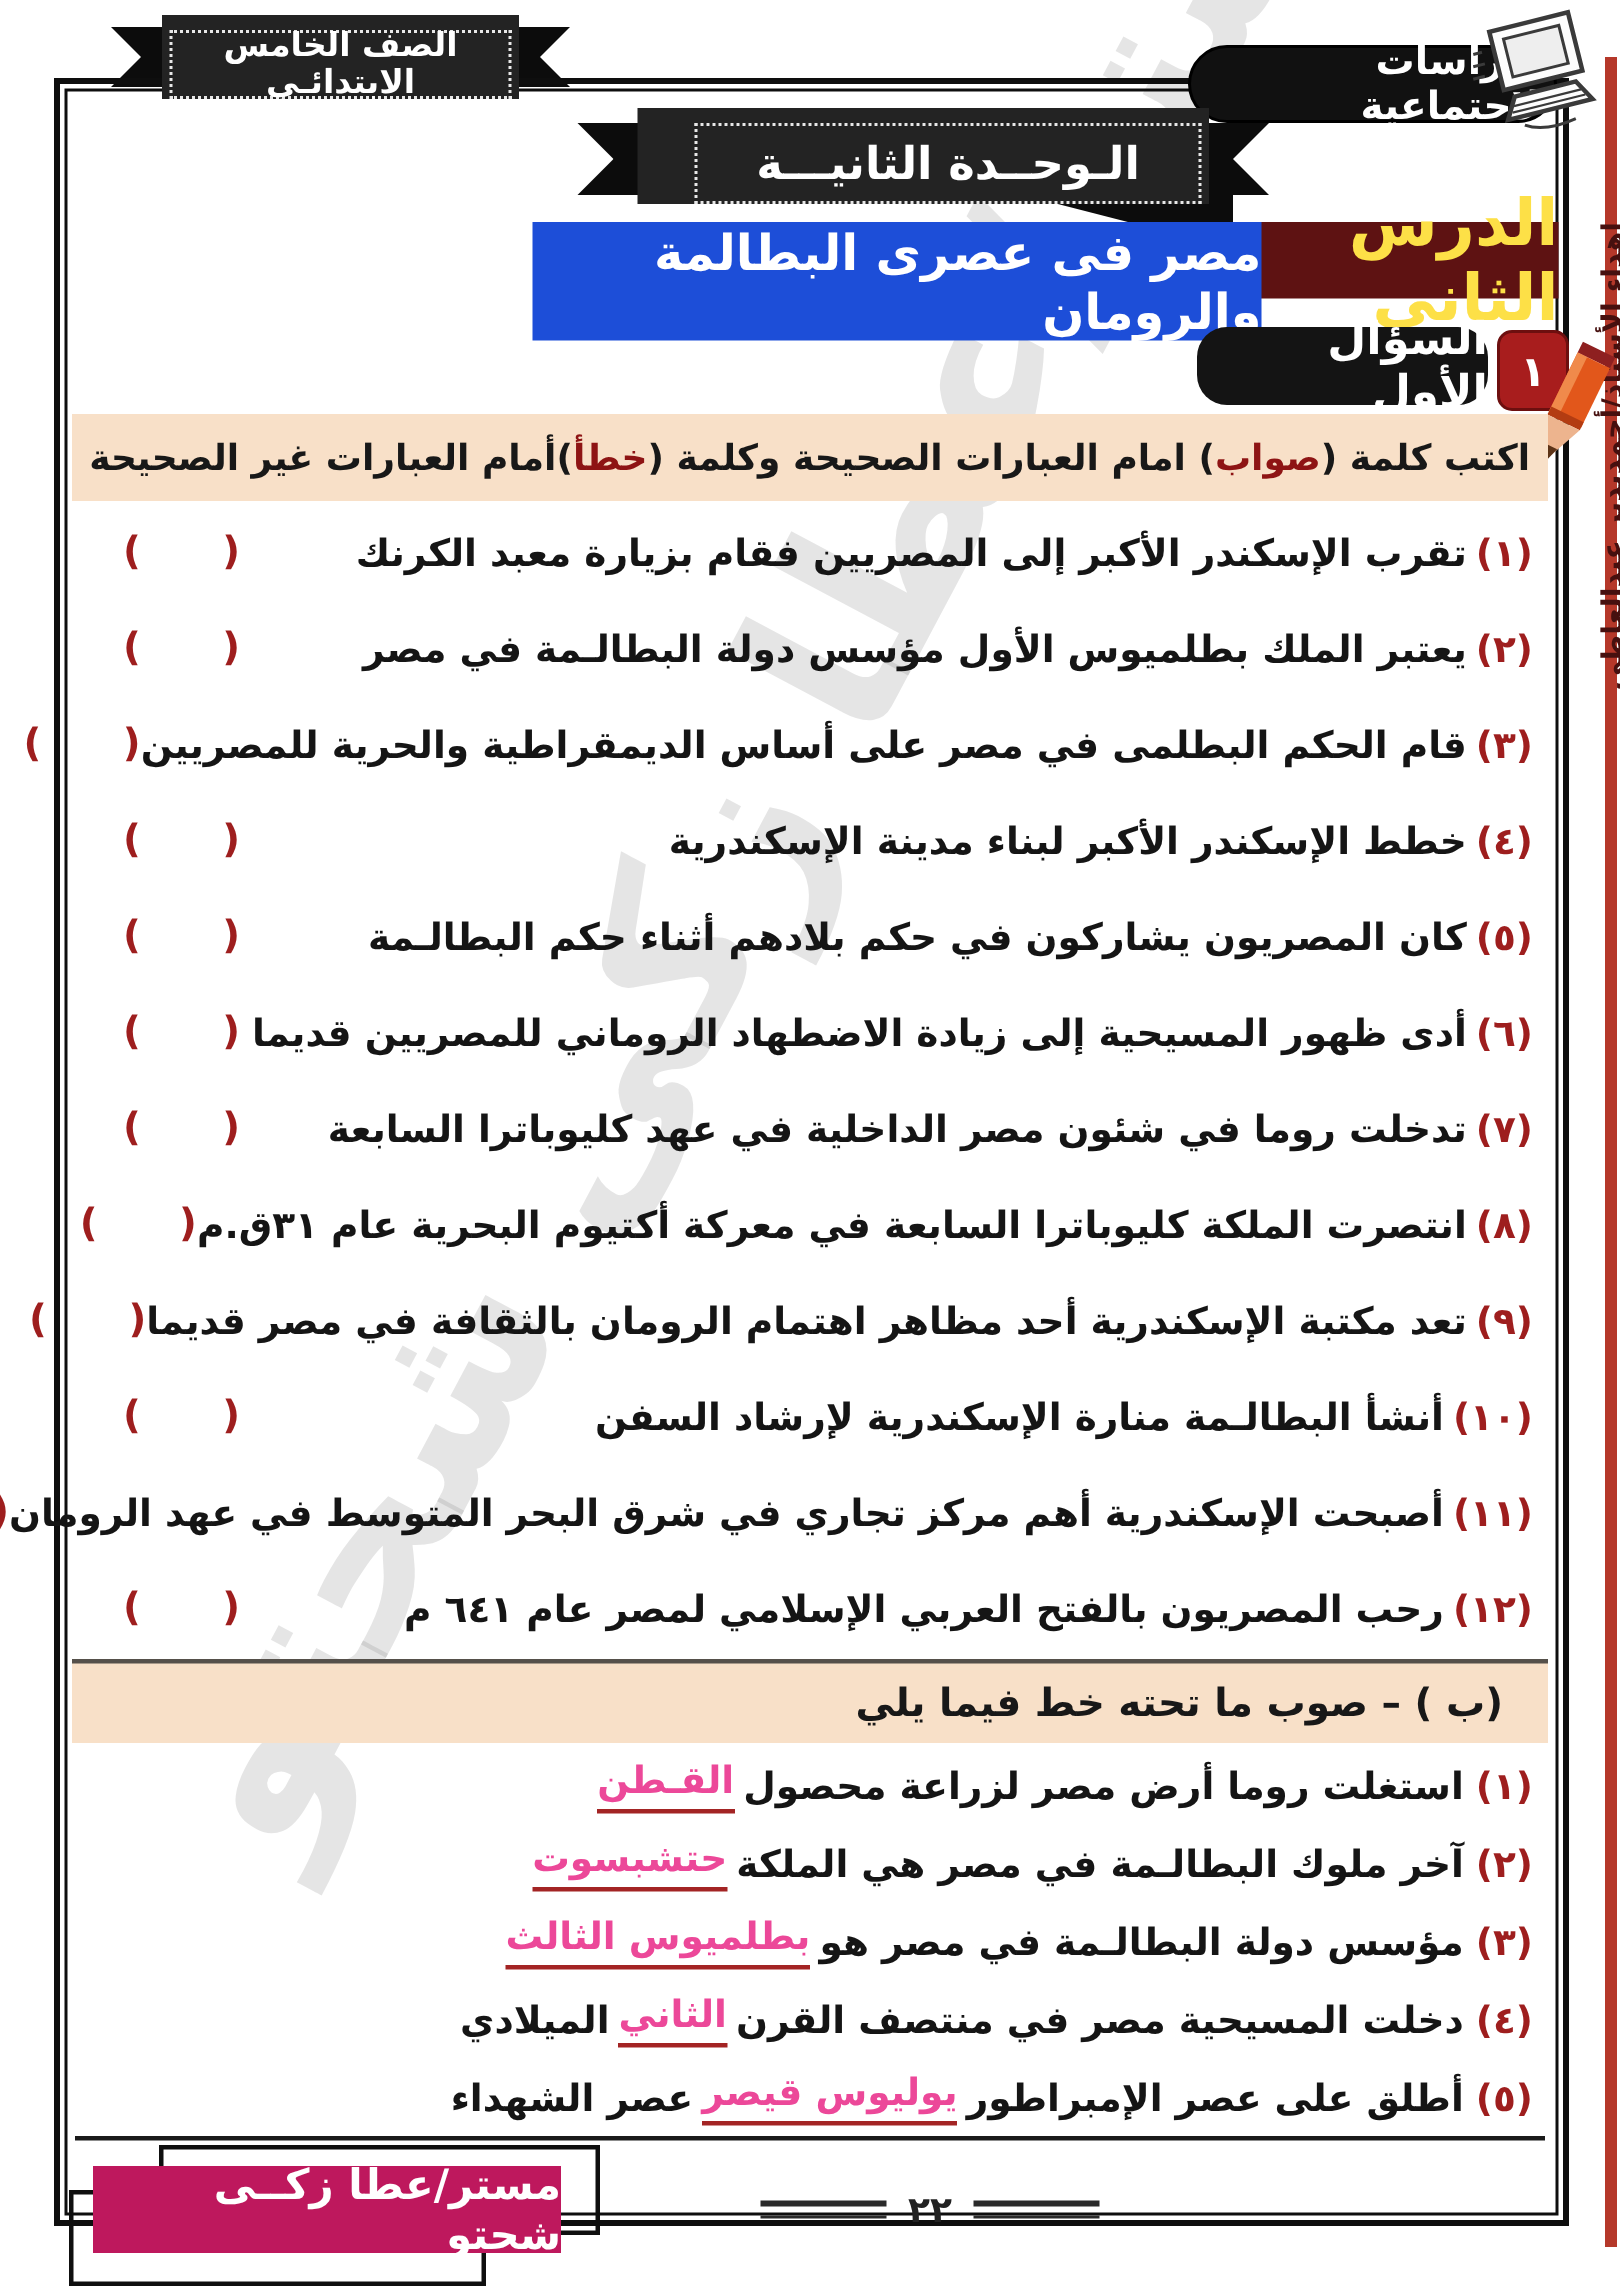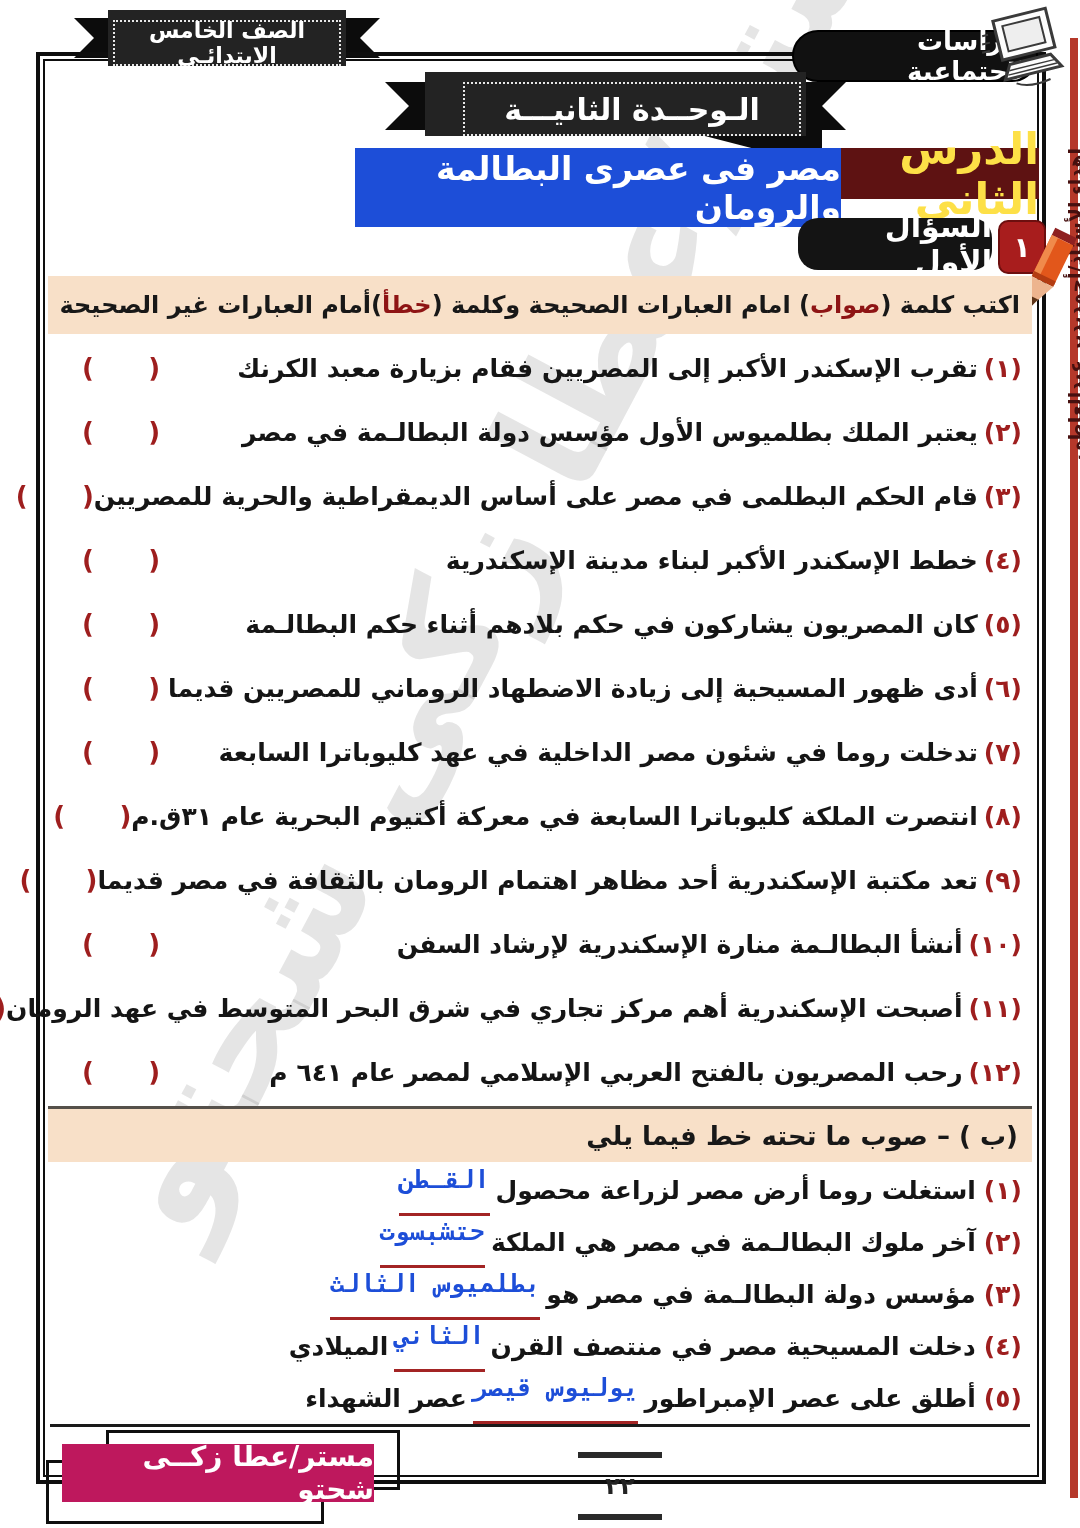--- a/index.html
+++ b/index.html
@@ -77,40 +77,40 @@
   .row{display:flex; align-items:center; height:64px; padding-right:8px; box-sizing:border-box;}
   .snum{color:#9e1e1e; font-size:25px; font-weight:bold; margin-left:6px; flex-shrink:0;}
   .stext{color:#151515; font-size:25px; font-weight:bold; white-space:nowrap;}
   .ans{color:#9e1e1e; font-size:26px; font-weight:bold; white-space:pre;
        margin-right:auto; margin-left:32px; flex-shrink:0;}
   
   .b-header{
     position:absolute; left:48px; top:1106px; width:984px; height:56px; background:#f8e0c8;
     border-top:3px solid #55504a; box-sizing:border-box;
     font-size:26px; font-weight:bold; color:#181818;
-    display:flex; align-items:center; padding:0 14px;
+    display:flex; align-items:center; padding:0 30px;
   }
   .list-b{position:absolute; left:50px; top:1164px; width:980px;}
   .browe{display:flex; align-items:center; height:52px; padding-right:8px; box-sizing:border-box; white-space:nowrap;}
   .bnum{color:#9e1e1e; font-size:25px; font-weight:bold; margin-left:8px;}
   .btext{color:#151515; font-size:25px; font-weight:bold;}
-  .uterm{color:#1d4ed8; font-size:25px; font-weight:bold; border-bottom:3px solid #a32424;
-         padding-bottom:17px; margin:0 6px;font-family:Liberation Mono, monospace;}
+  .uterm{color:#ec4899; font-size:25px; font-weight:bold; border-bottom:3px solid #a32424;
+         padding-bottom:5px; margin:0 6px;}
   
   .separator{position:absolute; left:50px; top:1424px; width:980px; height:3px; background:#1a1a1a;}
   .teacher-box{
     position:absolute; left:62px; top:1444px; width:312px; height:58px; background:#be185d;
     color:#fff; font-size:28px; font-weight:bold; display:flex; align-items:center; justify-content:center;
   }
   .teacher-box::before{content:""; position:absolute; left:44px; top:-14px; width:calc(100% - 24px);
     height:calc(100% - 4px); border:3px solid #0f0f0f; z-index:-1;}
   .teacher-box::after{content:""; position:absolute; left:-16px; top:16px; width:calc(100% - 40px);
     height:100%; border:3px solid #0f0f0f; z-index:-1;}
   .pagenum-group{position:absolute; left:470px; top:1452px; width:300px; height:42px;
-    display:flex; align-items:center; justify-content:flex-start; gap:14px;flex-direction:column;}
+    display:flex; align-items:center; justify-content:center; gap:14px;}
   .pagenum{font-size:24px; font-weight:bold; color:#222;}
   .rule{width:84px; height:6px; border-top:4px solid #2a2a2a; border-bottom:2px solid #2a2a2a;}
   
   .computer-sketch{position:absolute; left:982px; top:4px; width:92px; height:118px; transform:rotate(-14deg);}
   .pencil{position:absolute; left:1014px; top:226px; width:62px; height:96px; transform:rotate(26deg);}
 </style>
 </head>
 <body>
 
 <div class="page">

